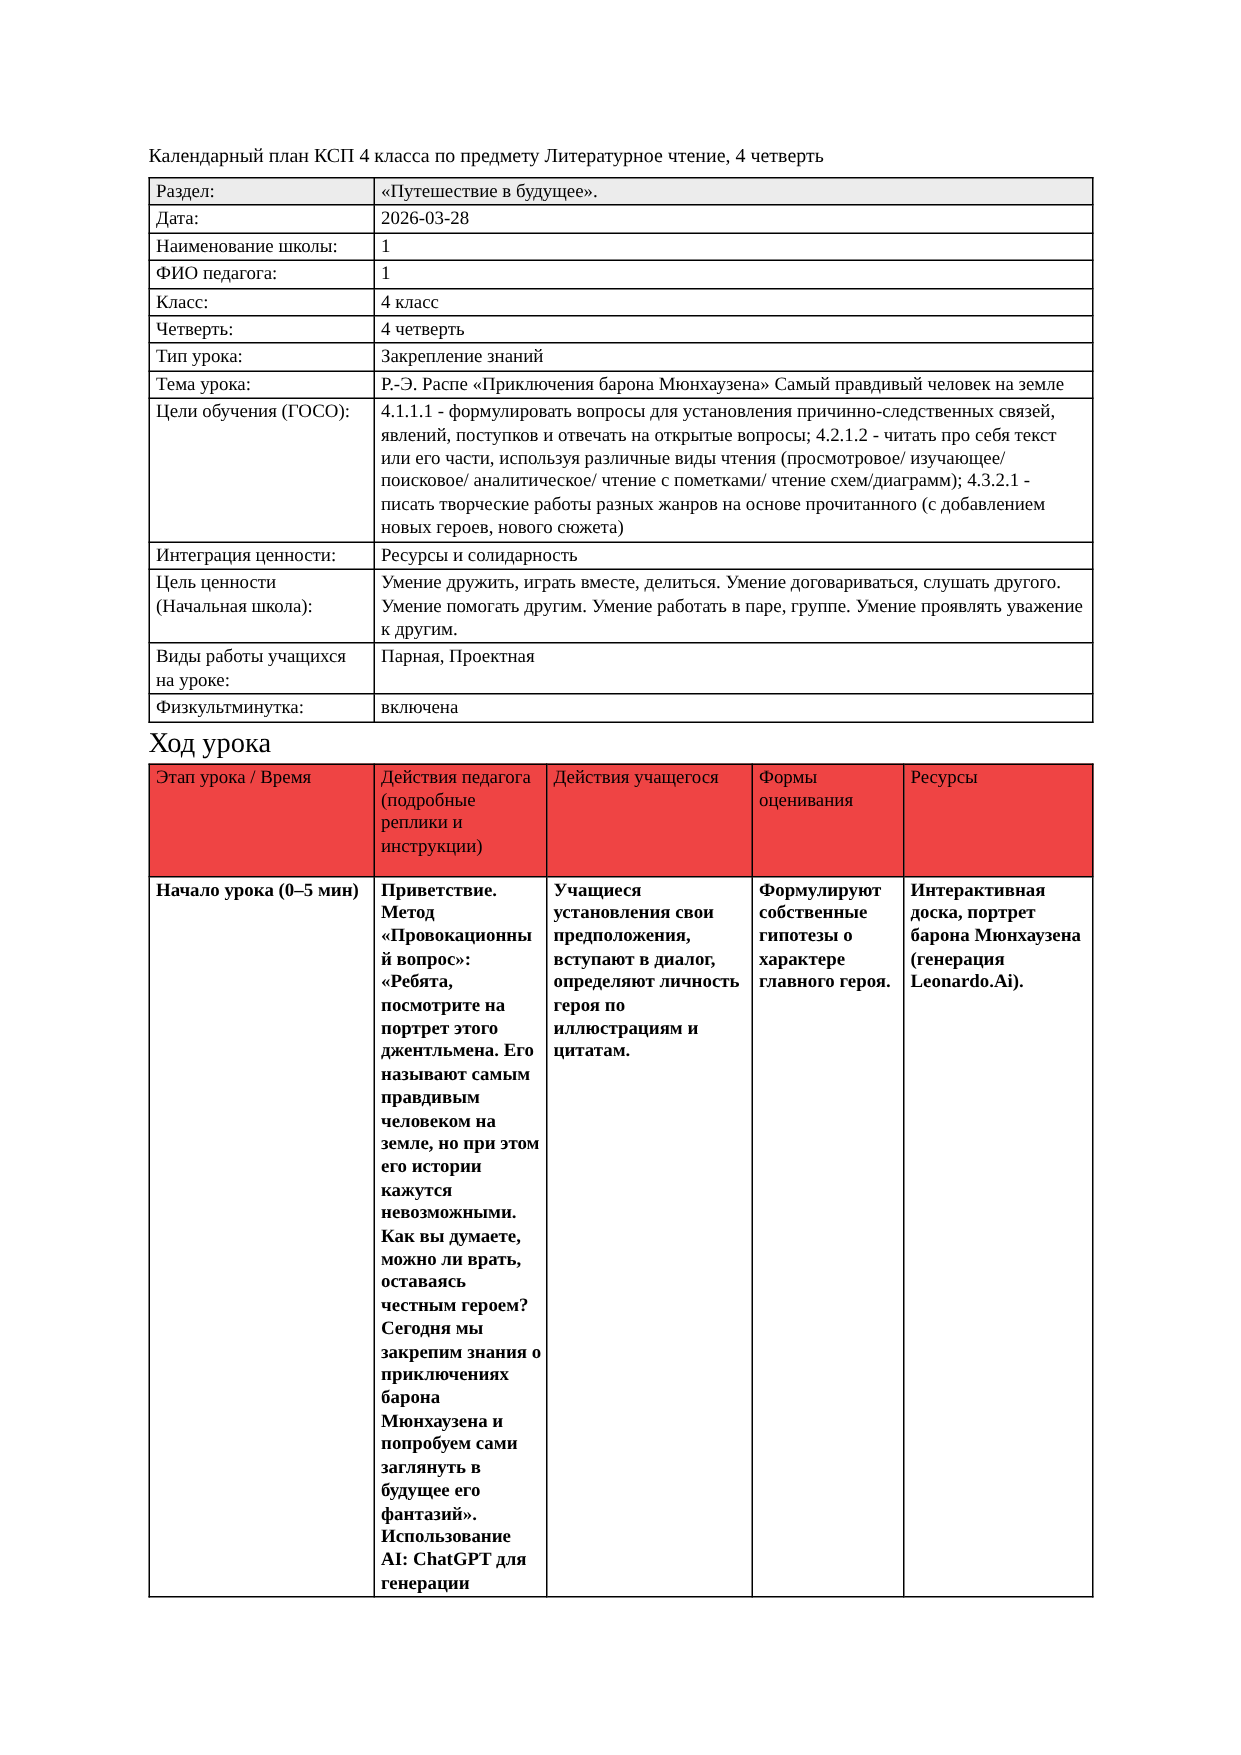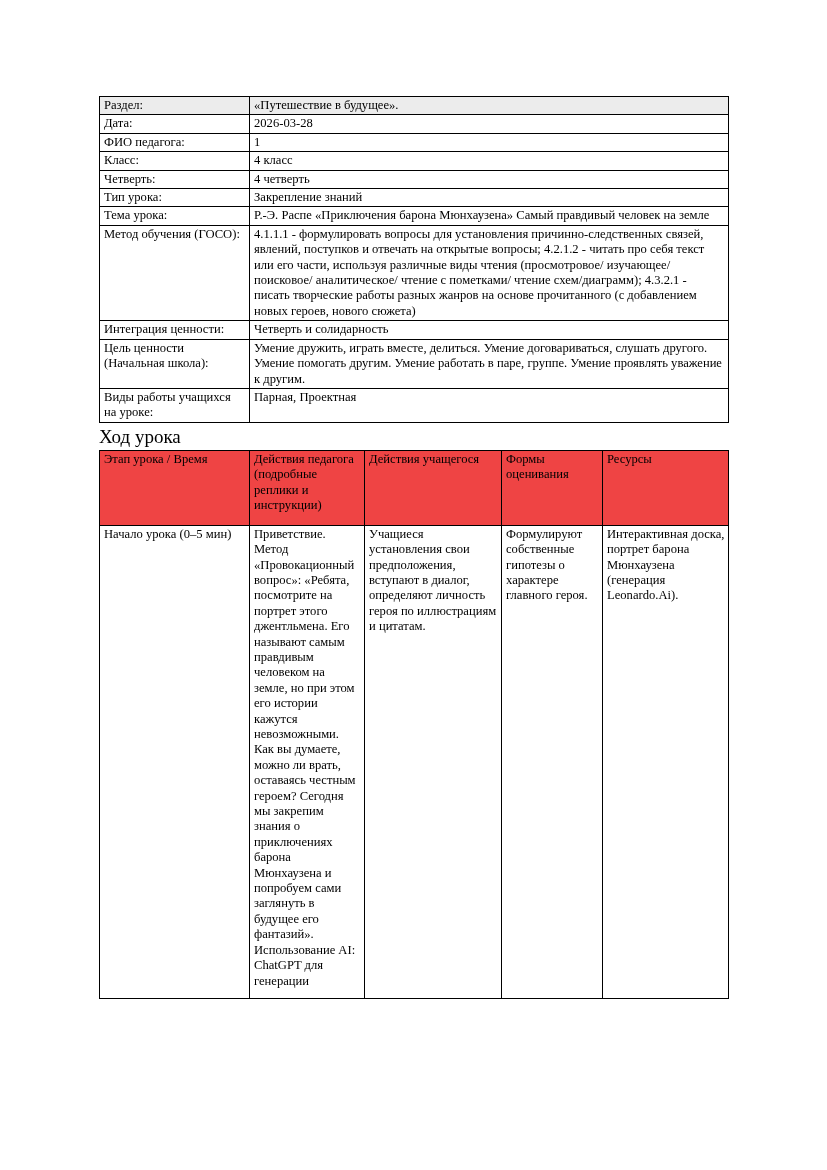--- a/index.html
+++ b/index.html
@@ -59,41 +59,46 @@
   .t-info td.label { white-space: normal; }
 
   
   .t-flow { margin-top: 0; }
   .t-flow col.c1 { width: 150px; }
   .t-flow col.c2 { width: 115px; }
   .t-flow col.c3 { width: 137px; }
   .t-flow col.c4 { width: 101px; }
   .t-flow col.c5 { width: 126px; }
   .t-flow thead td { background: #ef4444; height: 72px; }
-  .t-flow tbody td { height: 470px; }
+  .t-flow tbody td { height: 470px; font-weight: bold; }
 </style>
 </head>
 <body>
 
 <div class="page">
 
+  <p class="doc-title">Календарный план КСП 4 класса по предмету Литературное чтение, 4 четверть</p>
 
   <table class="t-info">
     <colgroup>
       <col class="c-label">
       <col class="c-value">
     </colgroup>
     <tbody>
       <tr class="shaded">
         <td class="label">Раздел:</td>
         <td class="value">«Путешествие в будущее».</td>
       </tr>
       <tr>
         <td class="label">Дата:</td>
         <td class="value">2026-03-28</td>
+      </tr>
+      <tr>
+        <td class="label">Наименование школы:</td>
+        <td class="value">1</td>
       </tr>
       <tr>
         <td class="label">ФИО педагога:</td>
         <td class="value">1</td>
       </tr>
       <tr>
         <td class="label">Класс:</td>
         <td class="value">4 класс</td>
       </tr>
       <tr>
@@ -102,34 +107,38 @@
       </tr>
       <tr>
         <td class="label">Тип урока:</td>
         <td class="value">Закрепление знаний</td>
       </tr>
       <tr>
         <td class="label">Тема урока:</td>
         <td class="value">Р.-Э. Распе «Приключения барона Мюнхаузена» Самый правдивый человек на земле</td>
       </tr>
       <tr>
-        <td class="label">Метод обучения (ГОСО):</td>
+        <td class="label">Цели обучения (ГОСО):</td>
         <td class="value">4.1.1.1 - формулировать вопросы для установления причинно-следственных связей, явлений, поступков и отвечать на открытые вопросы; 4.2.1.2 - читать про себя текст или его части, используя различные виды чтения (просмотровое/ изучающее/поисковое/ аналитическое/ чтение с пометками/ чтение схем/диаграмм); 4.3.2.1 - писать творческие работы разных жанров на основе прочитанного (с добавлением новых героев, нового сюжета)</td>
       </tr>
       <tr>
         <td class="label">Интеграция ценности:</td>
-        <td class="value">Четверть и солидарность</td>
+        <td class="value">Ресурсы и солидарность</td>
       </tr>
       <tr>
         <td class="label">Цель ценности (Начальная школа):</td>
         <td class="value">Умение дружить, играть вместе, делиться. Умение договариваться, слушать другого. Умение помогать другим. Умение работать в паре, группе. Умение проявлять уважение к другим.</td>
       </tr>
       <tr>
         <td class="label">Виды работы учащихся на уроке:</td>
         <td class="value">Парная, Проектная</td>
+      </tr>
+      <tr>
+        <td class="label">Физкультминутка:</td>
+        <td class="value">включена</td>
       </tr>
     </tbody>
   </table>
 
   <p class="section-label">Ход урока</p>
 
   <table class="t-flow">
     <colgroup>
       <col class="c1">
       <col class="c2">

